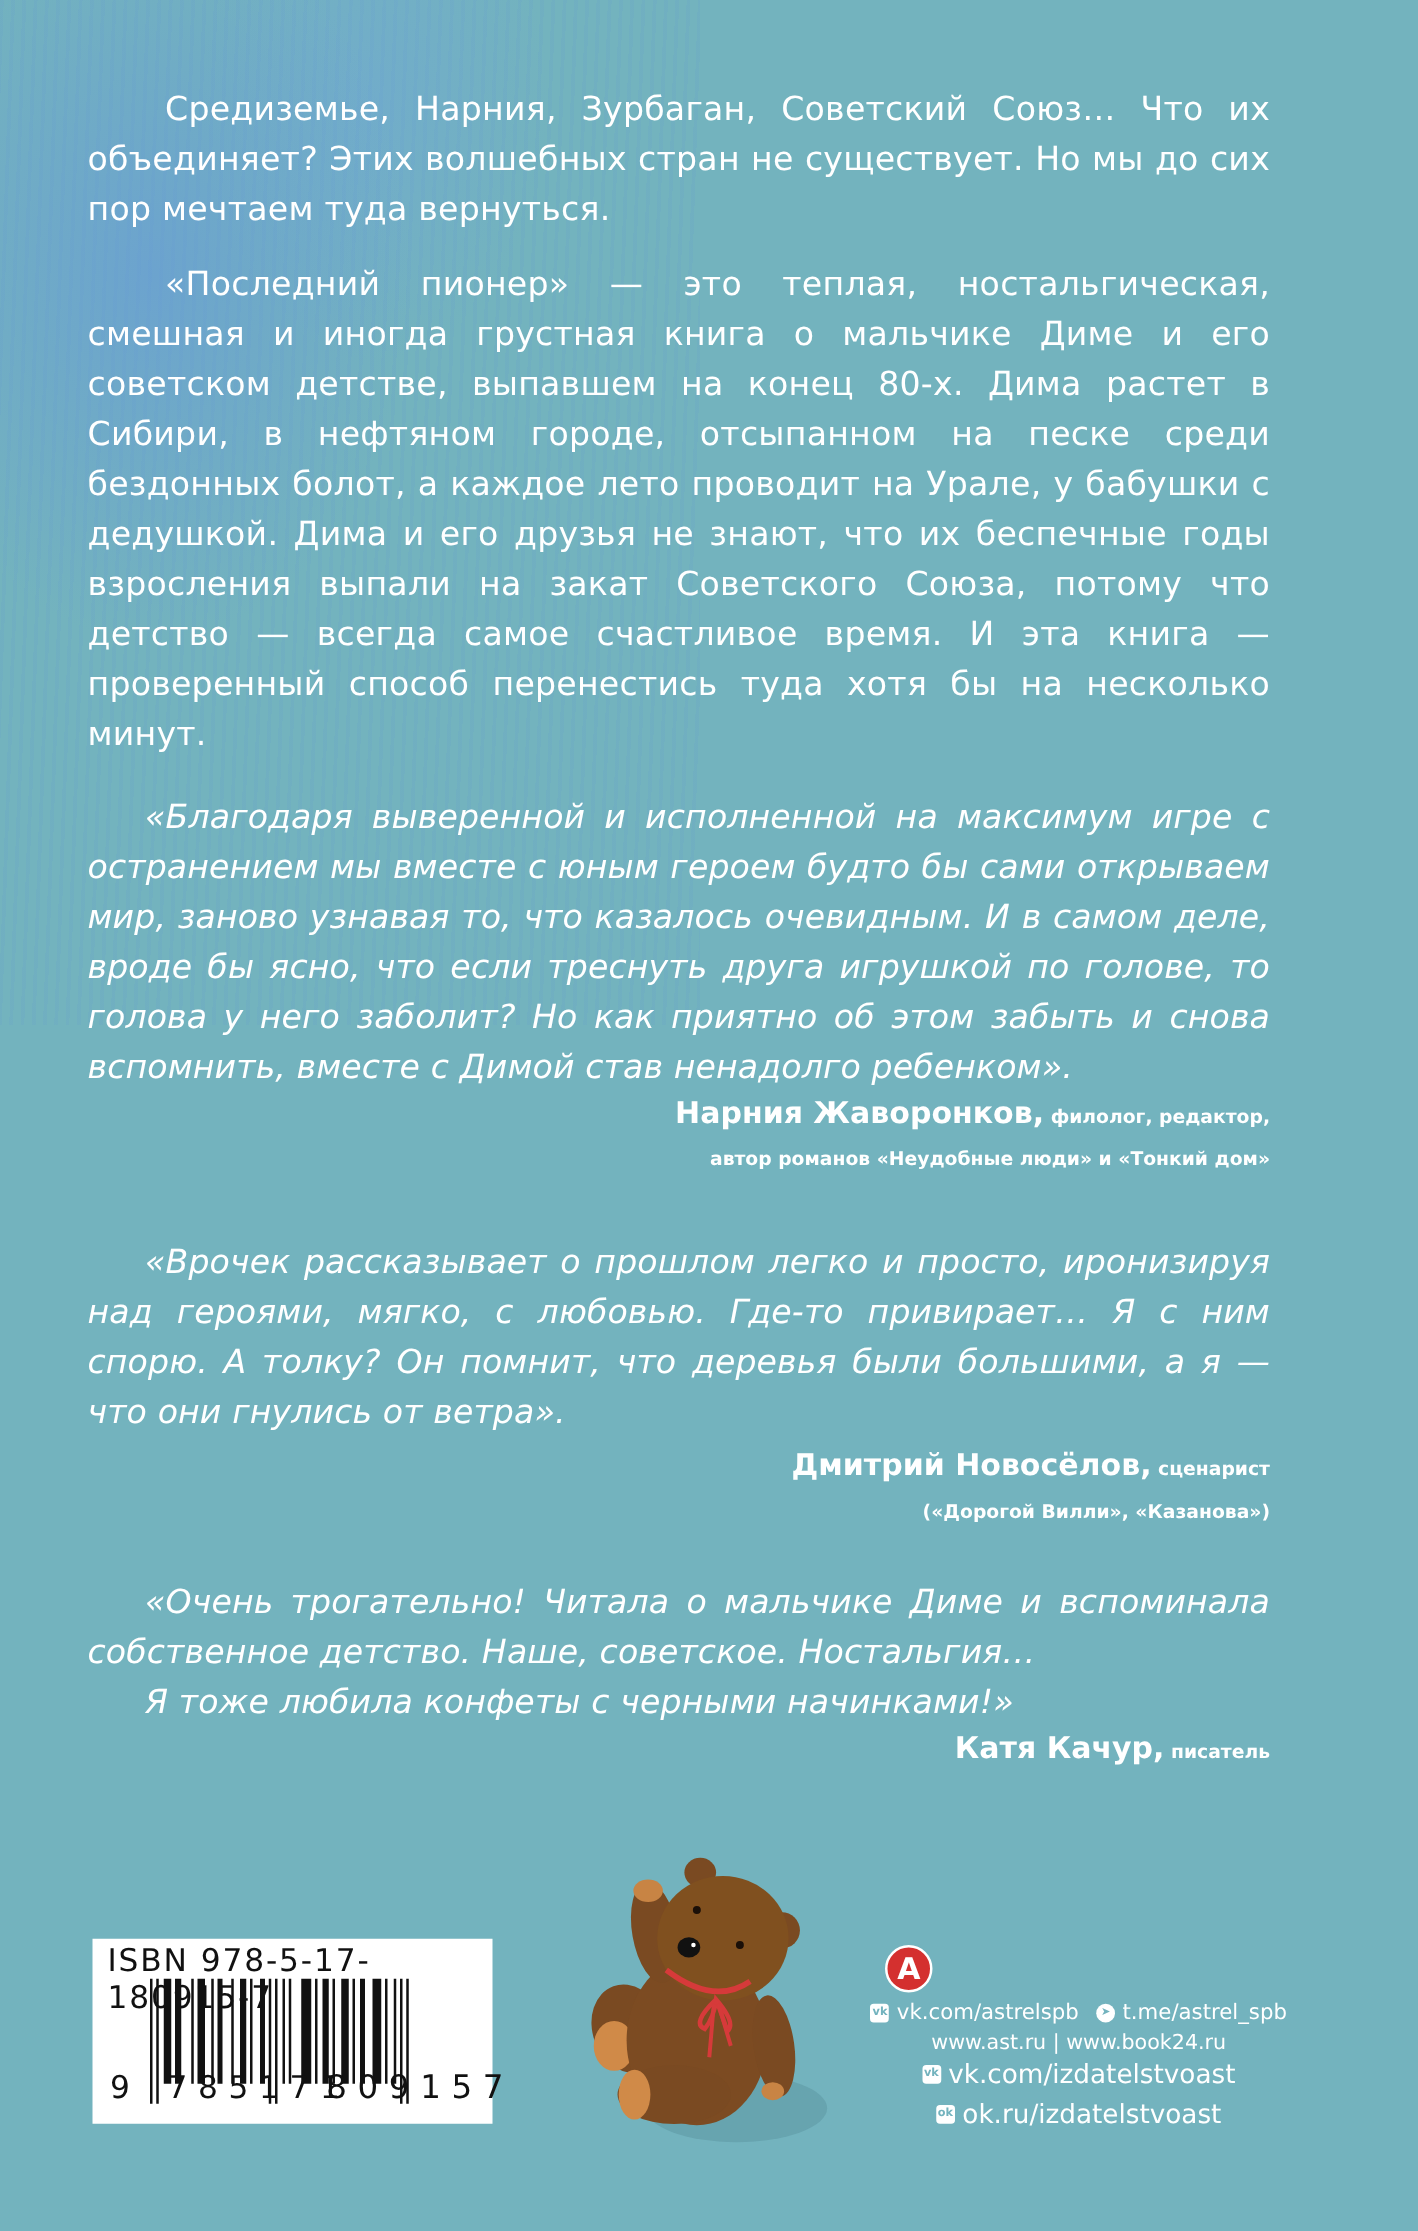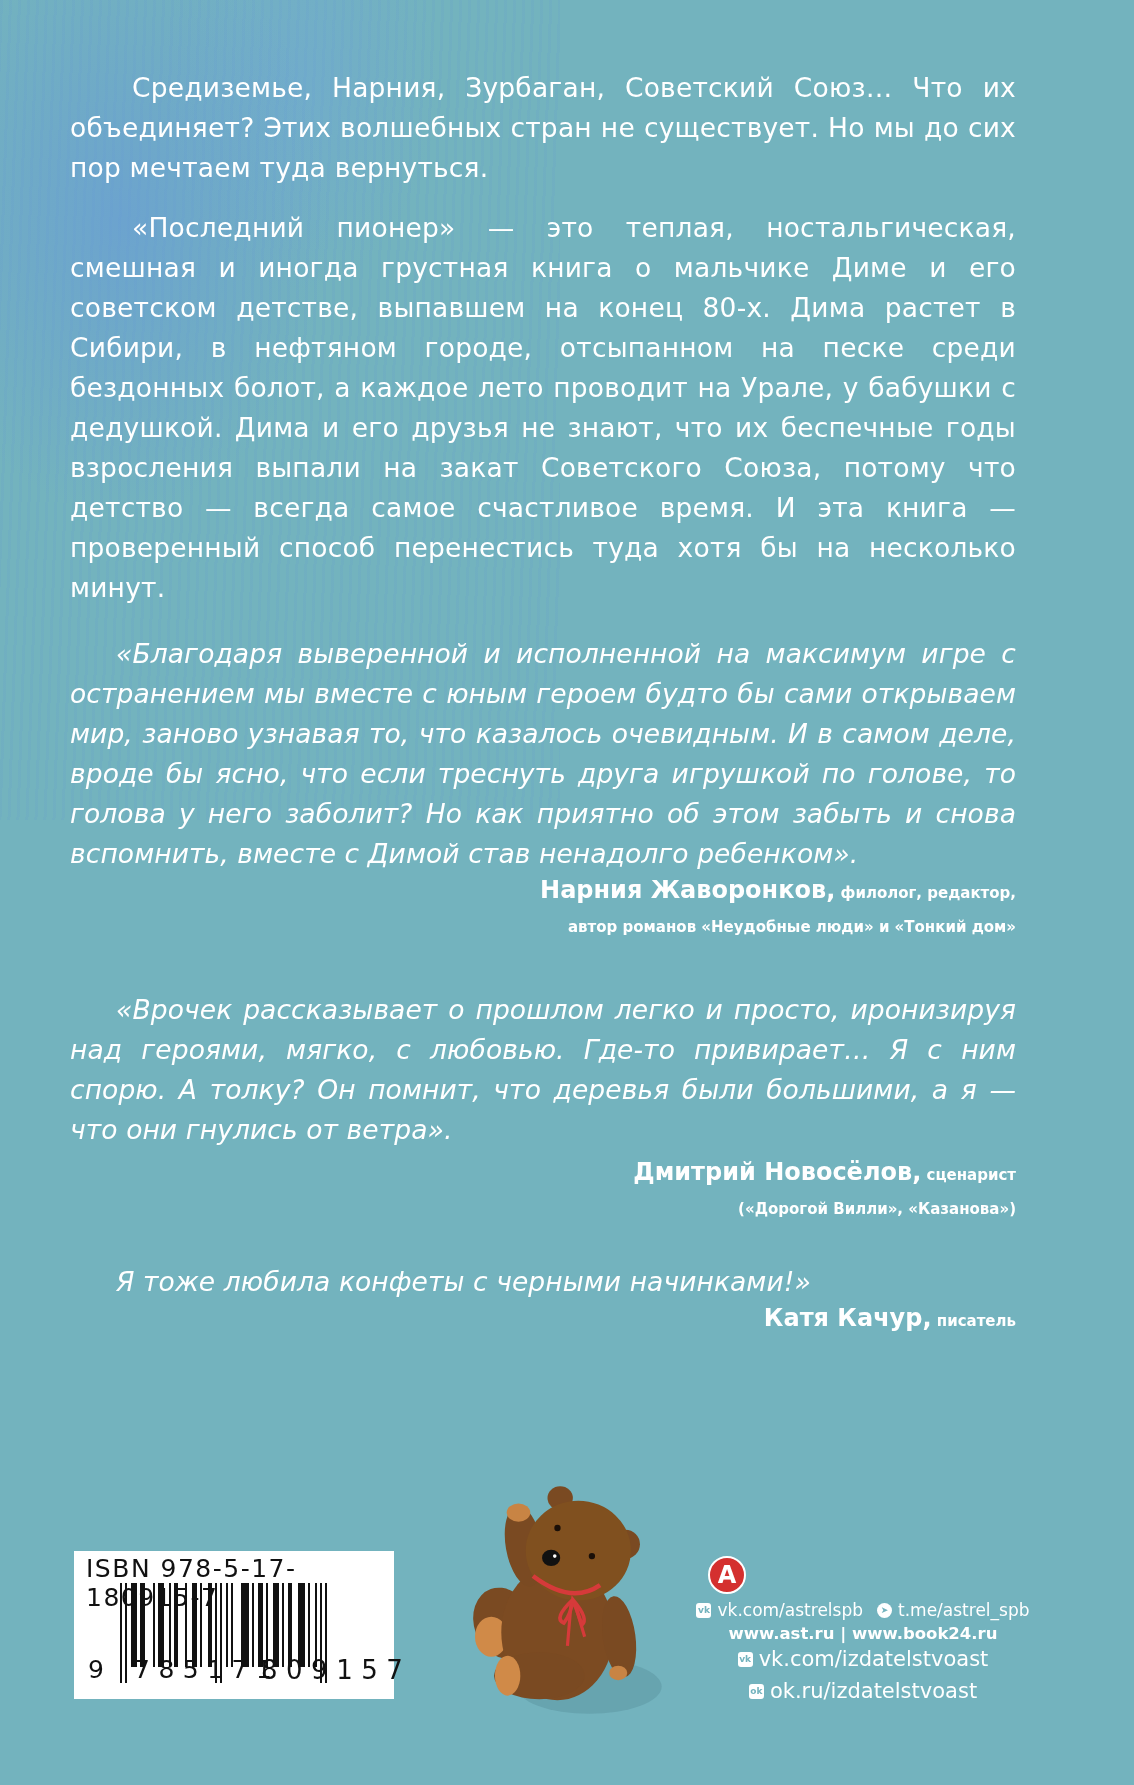--- a/index.html
+++ b/index.html
@@ -59,21 +59,21 @@
   .publisher { position: absolute; left: 708px; top: 1556px; width: 310px; color: #fff; }
   .pub-main { display: flex; align-items: center; gap: 6px; }
   .astrel-logo {
     width: 38px; height: 38px; border-radius: 50%; background: #d4302f;
     display: flex; align-items: center; justify-content: center;
     border: 2px solid #fff; box-sizing: border-box;
   }
   .pub-site { font-size: 30px; letter-spacing: 0.3px; }
   .pub-row { display: flex; align-items: center; gap: 6px; font-size: 17px; margin-top: 4px; justify-content: center; }
   .pub-row.big { font-size: 21px; }
-  .pub-row.bold { font-weight: bold; font-size: 16.5px; }
+  .pub-row.bold { font-weight: normal; font-size: 16.5px; }
   .sq-icon {
     width: 15px; height: 15px; background: #fff; border-radius: 3px; color: #73b3be;
     font-size: 9px; font-weight: bold; display: flex; align-items: center; justify-content: center;
     flex: none;
   }
   .tg-icon {
     width: 15px; height: 15px; background: #fff; border-radius: 50%; color: #73b3be;
     font-size: 9px; display:flex; align-items:center; justify-content:center; flex:none; margin-left: 8px;
   }
 </style>
@@ -104,20 +104,21 @@
   <p class="quote">«Врочек рассказывает о прошлом легко и просто, иронизируя над героями, мягко, с любовью. Где-то привирает… Я с ним спорю. А толку? Он помнит, что деревья были большими, а я — что они гнулись от ветра».</p>
   <div class="attrib" style="margin-top:6px">
     <span class="name">Дмитрий Новосёлов,</span><span class="role"> сценарист</span>
   </div>
   <div class="attrib">
     <span class="role">(«Дорогой Вилли», «Казанова»)</span>
   </div>
 </div>
 
 <div class="content" id="sec-q3">
+  <p class="quote">«Очень трогательно! Читала о мальчике Диме и вспоминала собственное детство. Наше, советское. Ностальгия…</p>
   <p class="quote">Я тоже любила конфеты с черными начинками!»</p>
   <div class="attrib">
     <span class="name">Катя Качур,</span><span class="role"> писатель</span>
   </div>
 </div>
 
 <div class="isbn-box">
   <div class="isbn-text">ISBN 978-5-17-180915-7</div>
   <div class="barcode">
     <span class="guard" style="width:2px;margin-right:3px"></span>

